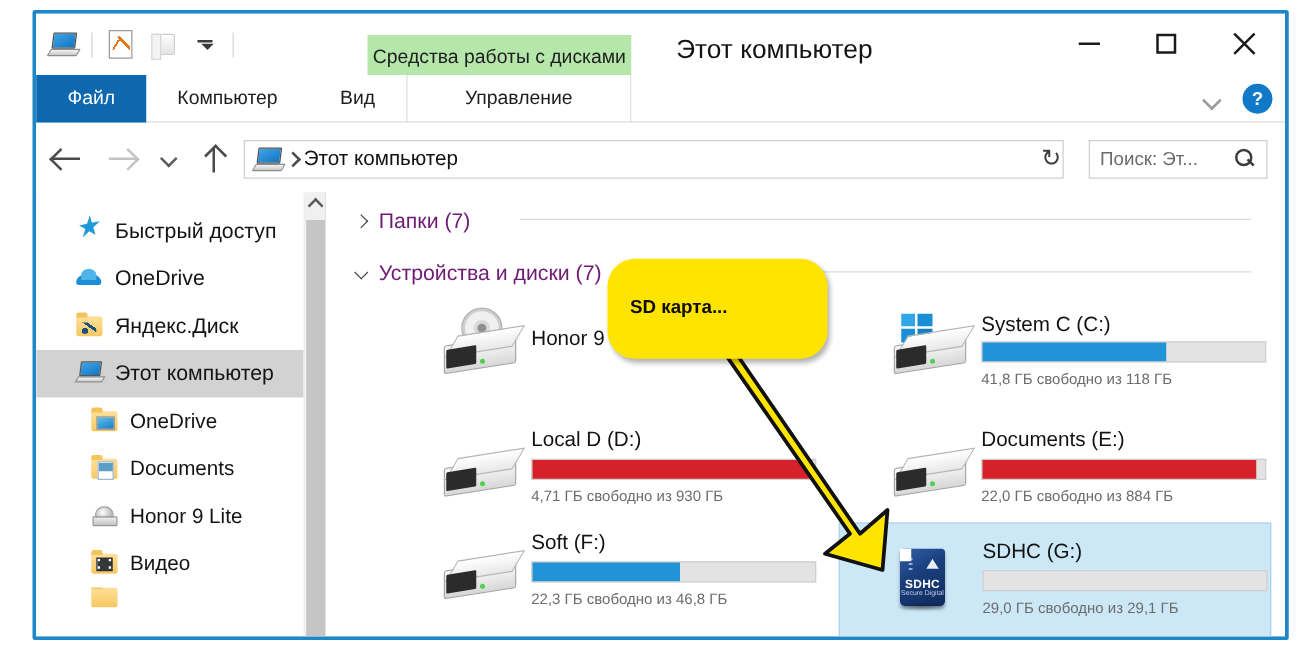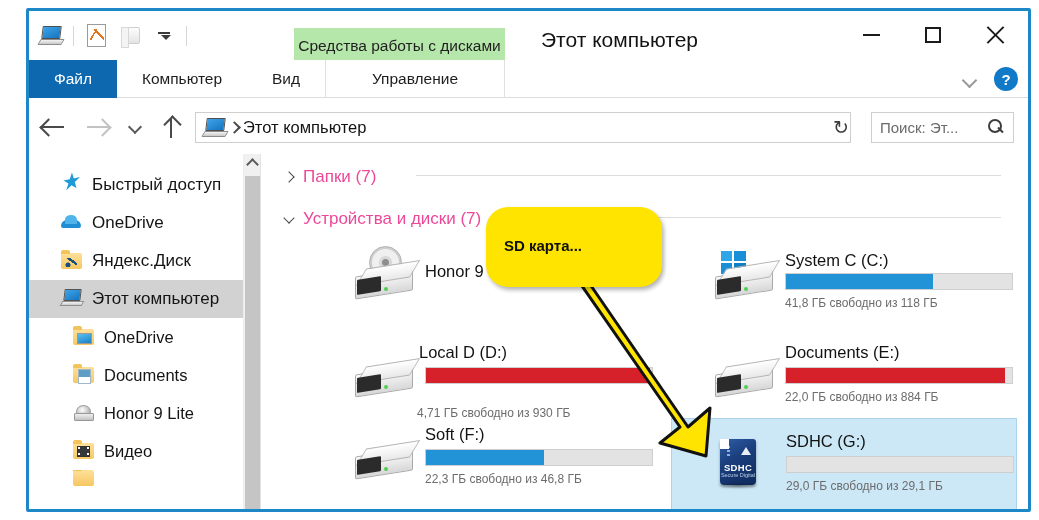--- a/index.html
+++ b/index.html
@@ -395,21 +395,21 @@
   }
 
   
   .content {
     position: absolute; left: 232px; top: 143px; right: 0; bottom: 0;
     background: #ffffff; overflow: hidden;
   }
 
   .group-hdr {
     position: absolute; display: flex; align-items: center; gap: 7px;
-    font-size: 17px; color: #ec4899; white-space: nowrap;
+    font-size: 17px; color: #701a75; white-space: nowrap;
   }
   .grp-chev-r { position: relative; width: 13px; height: 14px; flex: none; }
   .grp-chev-r:before {
     content: ""; position: absolute; left: 2px; top: 3px;
     width: 7px; height: 7px;
     border-right: 1.8px solid #4a4a4a; border-top: 1.8px solid #4a4a4a;
     transform: rotate(45deg);
   }
   .grp-chev-d { position: relative; width: 13px; height: 14px; flex: none; }
   .grp-chev-d:before {
@@ -755,25 +755,25 @@
 
       <div class="tile" style="left:86px; top:182px; width:310px; height:80px;">
         <div class="drv-icon" style="top:24px;">
           <div class="hdd">
               <div class="body"></div>
               <div class="top"></div>
               <div class="face"></div>
               <div class="led"></div>
             </div>
         </div>
-        <div class="drv-name" style="left:72px; top:7px;">Local D (D:)</div>
+        <div class="drv-name" style="left:78px; top:7px;">Local D (D:)</div>
         <div class="bar-outer" style="left:78px; top:31px; width:228px;">
           <div class="bar-fill" id="fill-d" style="width: 99%; background: rgb(214, 33, 42);"></div>
         </div>
-        <div class="drv-free" style="left:70px; top:54px;margin-top:16px;">4,71 ГБ свободно из 930 ГБ</div>
+        <div class="drv-free" style="left:78px; top:54px;">4,71 ГБ свободно из 930 ГБ</div>
       </div>
 
       <div class="tile" style="left:446px; top:182px; width:310px; height:80px;">
         <div class="drv-icon" style="top:24px;">
           <div class="hdd">
               <div class="body"></div>
               <div class="top"></div>
               <div class="face"></div>
               <div class="led"></div>
             </div>

